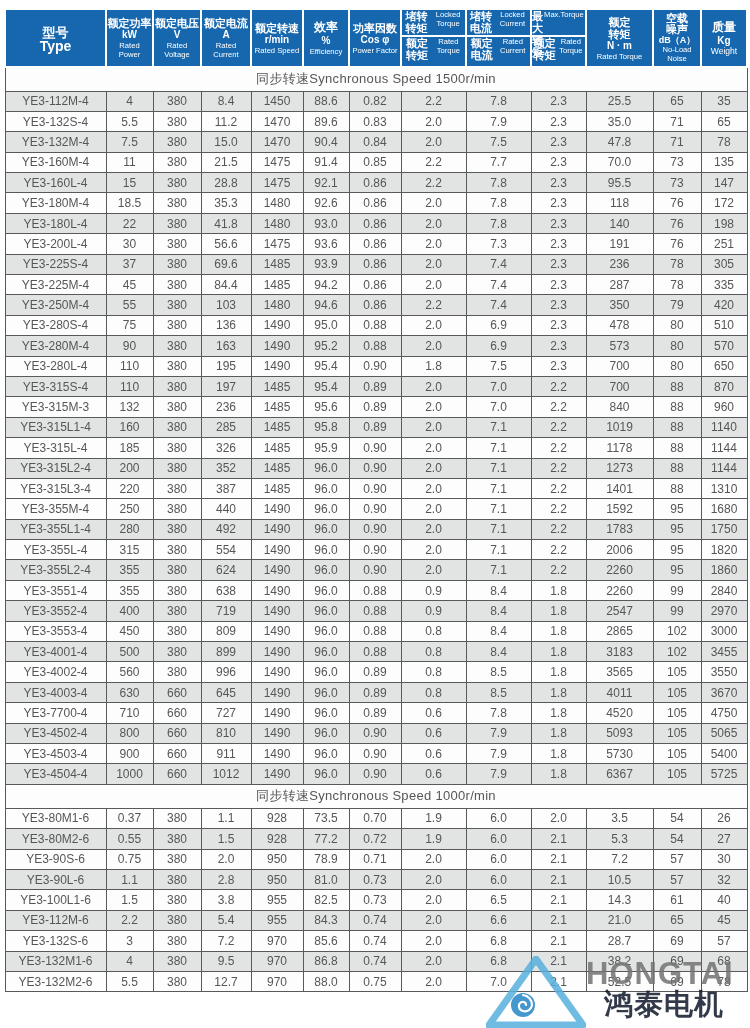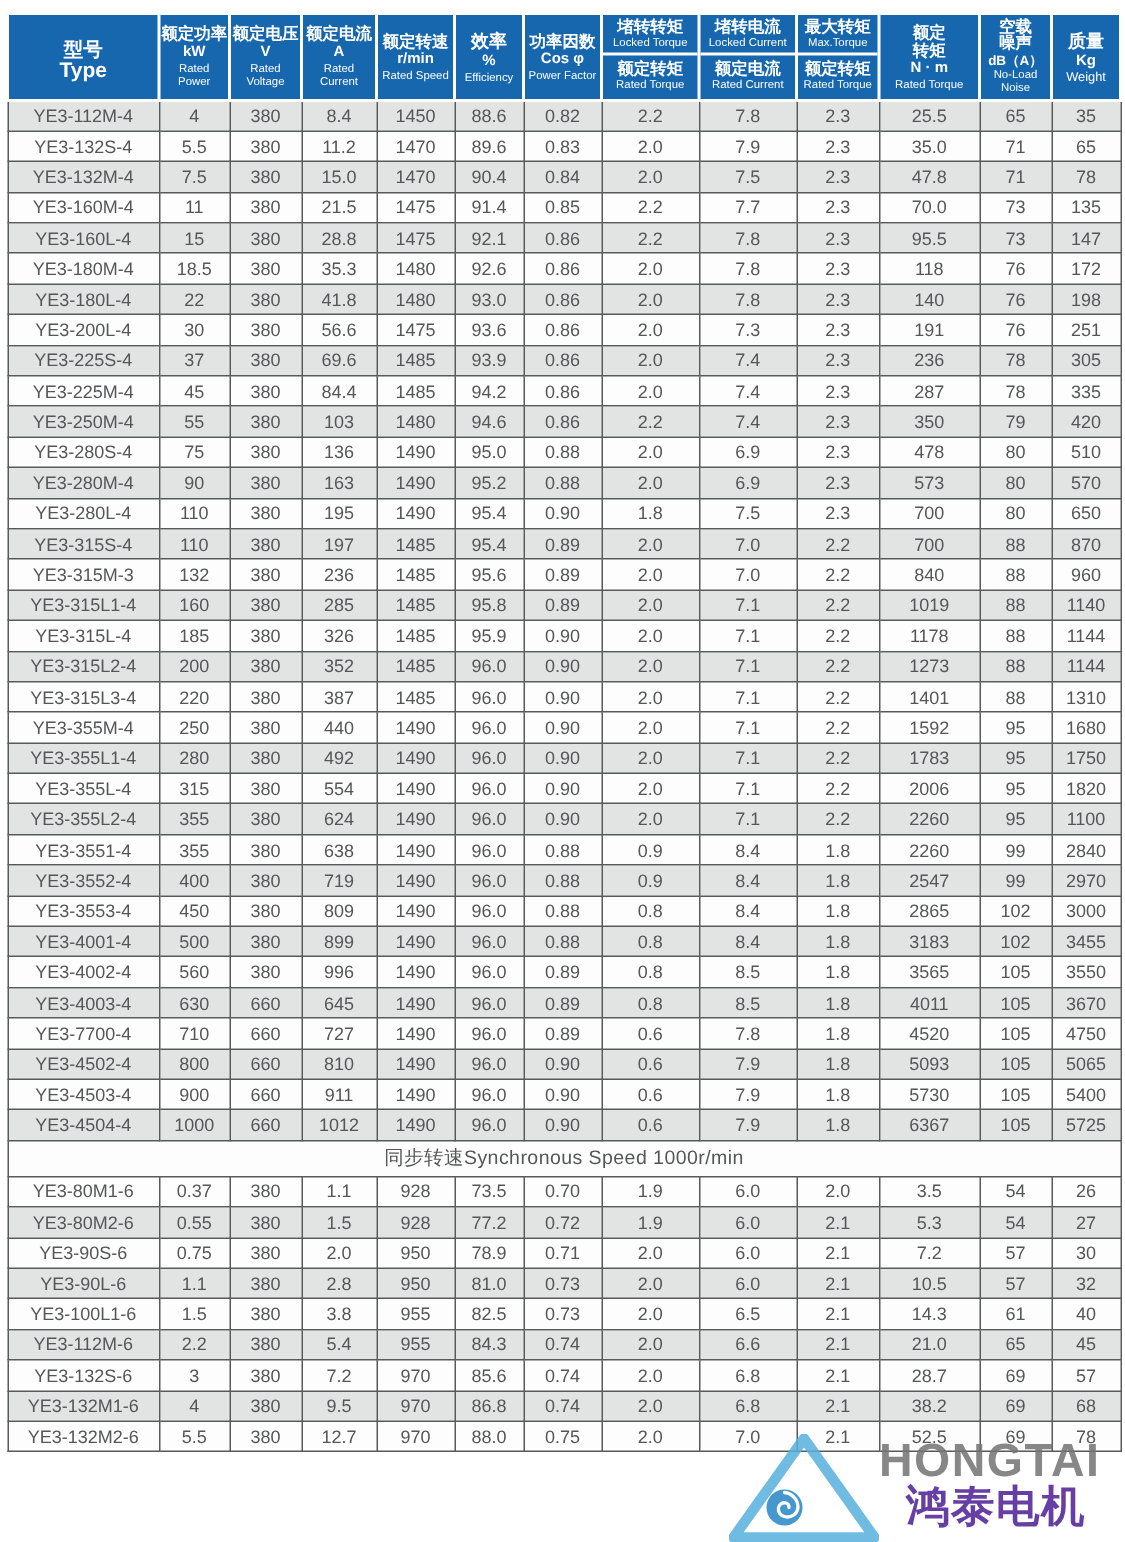--- a/index.html
+++ b/index.html
@@ -15,21 +15,21 @@
   
   thead th {
     background:#1767ae; color:#ffffff; border:2px solid #ffffff;
     height:58px; padding:0; vertical-align:middle; font-weight:bold;
   }
   thead th .zh { font-size:12px; line-height:15px; }
   thead th .zh.sm { font-size:11px; line-height:12px; }
   thead th .unit { font-size:10px; line-height:12px; font-weight:bold; }
   thead th .en { font-size:8px; line-height:9px; font-weight:normal; transform:scale(.95); }
   thead th.ratio { vertical-align:top; }
-  thead th.ratio .half { height:27px; display:flex; flex-direction:column; justify-content:center; }
+  thead th.ratio .half { height:27px; display:flex; flex-direction:row; justify-content:center; }
   thead th.ratio .half.top { border-bottom:2px solid #ffffff; }
   
   tbody td {
     border:1px solid #58595b; text-align:center; vertical-align:middle;
     font-size:12px; height:20.4px; padding:0 1px; color:#555658;
     white-space:nowrap; overflow:hidden;
   }
   tbody tr.odd td  { background:#fdfdfd; }
   tbody tr.even td { background:#e2e3e3; }
   tbody tr.section-row td {
@@ -40,21 +40,21 @@
     position:absolute; left:478px; top:948px; width:272px; height:80px;
     opacity:.85; pointer-events:none;
   }
   .wm-logo { position:absolute; left:8px; top:8px; width:100px; height:72px; }
   .wm-brand {
     position:absolute; left:108px; top:8px; font-size:31px; font-weight:bold;
     color:#737373; letter-spacing:1px; font-family:"Liberation Sans", sans-serif;
   }
   .wm-brand-zh {
     position:absolute; left:126px; top:37px; font-size:29px; font-weight:bold;
-    color:#4c1d95; letter-spacing:1px;
+    color:#0f172a; letter-spacing:1px;
   }
 </style>
 </head>
 <body>
 
 <div class="page">
 
   <table class="spec">
     <colgroup>
       <col style="width:101px">
@@ -151,20 +151,23 @@
           <div class="en">Noise</div>
         </th>
         <th>
           <div class="zh">质量</div>
           <div class="unit">Kg</div>
           <div class="en" style="font-size:9px">Weight</div>
         </th>
       </tr>
     </thead>
     <tbody>
+        <tr class="section-row">
+          <td colspan="13">同步转速Synchronous Speed 1500r/min</td>
+        </tr>
         <tr class="even">
           <td>YE3-112M-4</td>
           <td>4</td>
           <td>380</td>
           <td>8.4</td>
           <td>1450</td>
           <td>88.6</td>
           <td>0.82</td>
           <td>2.2</td>
           <td>7.8</td>
@@ -509,21 +512,21 @@
           <td>380</td>
           <td>624</td>
           <td>1490</td>
           <td>96.0</td>
           <td>0.90</td>
           <td>2.0</td>
           <td>7.1</td>
           <td>2.2</td>
           <td>2260</td>
           <td>95</td>
-          <td>1100</td>
+          <td>1860</td>
         </tr>
         <tr class="odd">
           <td>YE3-3551-4</td>
           <td>355</td>
           <td>380</td>
           <td>638</td>
           <td>1490</td>
           <td>96.0</td>
           <td>0.88</td>
           <td>0.9</td>

